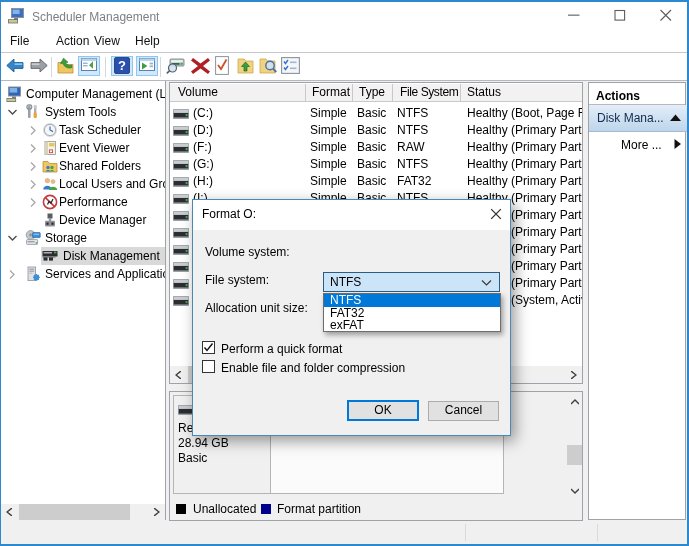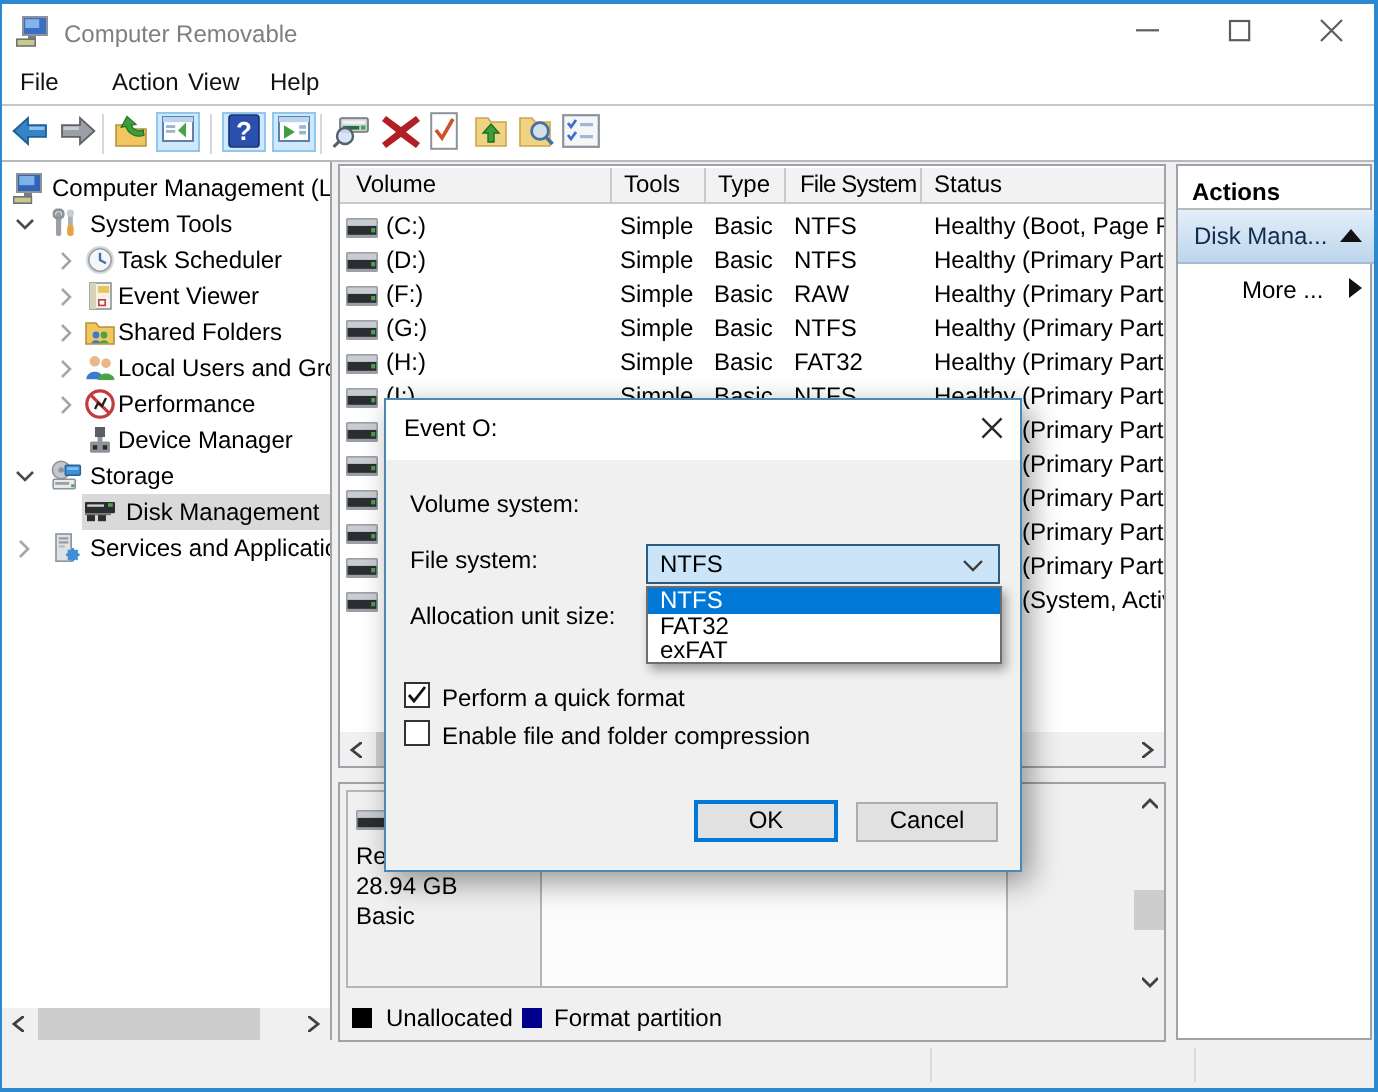--- a/index.html
+++ b/index.html
@@ -41,21 +41,21 @@
   <div class="edge" style="left:0; top:544px; width:689px; height:2px"></div>
 
   <svg class="abs" style="left:8px; top:7px" width="17" height="17" viewBox="0 0 17 17">
     <rect x="3" y="1" width="13" height="10" fill="#8f9399"></rect>
     <rect x="4" y="2" width="11" height="8" fill="#3a6fc4"></rect>
     <rect x="4.6" y="2.6" width="7" height="4.4" fill="#85b4ea"></rect>
     <rect x="6" y="11" width="4" height="2" fill="#7a7d82"></rect>
     <rect x="0" y="12.2" width="10" height="4.2" fill="#6e7175"></rect>
     <rect x="0.8" y="13" width="8.4" height="2.6" fill="#c9c98e"></rect>
   </svg>
-  <div class="abs" style="left:32px; top:10px; font-size:12px; color:#7e7f84">Computer Removable</div>
+  <div class="abs" style="left:32px; top:10px; font-size:12px; color:#7e7f84">Scheduler Management</div>
   <svg class="abs" style="left:566px; top:7px" width="16" height="16" viewBox="0 0 16 16">
     <rect x="2" y="7.6" width="11.5" height="1.1" fill="#5d5d5d"></rect>
   </svg>
   <svg class="abs" style="left:612px; top:7px" width="16" height="16" viewBox="0 0 16 16">
     <rect x="3" y="3.5" width="9.6" height="9.6" fill="none" stroke="#5d5d5d" stroke-width="1.1"></rect>
   </svg>
   <svg class="abs" style="left:658px; top:7px" width="16" height="16" viewBox="0 0 16 16">
     <path d="M2.5 3 L13 13.5 M13 3 L2.5 13.5" stroke="#5d5d5d" stroke-width="1.1"></path>
   </svg>
 
@@ -263,21 +263,21 @@
       <div class="abs" style="left:18px; top:0; width:111px; height:16px; background:#cdcdcd"></div>
       <svg class="abs" style="left:153px; top:4px" width="6" height="8">
         <path d="M0 0 L5 4 L0 8" stroke="#404040" stroke-width="1.4" fill="none"></path>
       </svg>
     </div>
   </div>
 
   <div id="midtop">
     <div class="abs" style="left:0; top:1px; width:412px; height:18px; background:#f2f2f2; border-bottom:1px solid #c9c9c9"></div>
     <div class="hcell" style="left:0; top:1px; width:136px; padding-left:8px">Volume</div>
-    <div class="hcell" style="left:136px; top:1px; width:47px; padding-left:6px">Tools</div>
+    <div class="hcell" style="left:136px; top:1px; width:47px; padding-left:6px">Format</div>
     <div class="hcell" style="left:183px; top:1px; width:40px; padding-left:6px">Type</div>
     <div class="hcell" style="left:223px; top:1px; width:68px; padding-left:7px; letter-spacing:-0.4px">File System</div>
     <div class="hcell" style="left:291px; top:1px; width:121px; padding-left:6px; border-right:none">Status</div>
     <div id="lvrows">
       <div class="vrow" style="left:0; top:21px">
         <svg class="vicon" width="16" height="11" viewBox="0 0 16 11">
           <rect x="0" y="0" width="16" height="10" rx="0.8" fill="#9aa0a6"></rect>
           <rect x="0.8" y="0.8" width="14.4" height="3" fill="#c9cdd1"></rect>
           <rect x="0.8" y="4" width="14.4" height="4.4" fill="#2b2d30"></rect>
           <rect x="12.6" y="5" width="2" height="2.2" fill="#49a347"></rect>
@@ -486,21 +486,21 @@
     </svg>
   </div>
 
   <div id="statusbar">
     <div class="abs" style="left:464px; top:3px; width:1px; height:17px; background:#dadada"></div>
     <div class="abs" style="left:596px; top:3px; width:1px; height:17px; background:#dadada"></div>
   </div>
 
   <div id="dialog">
     <div class="abs" style="left:0; top:0; width:317px; height:30px; background:#fff"></div>
-    <div class="dlabel" style="left:9px; top:7px">Event O:</div>
+    <div class="dlabel" style="left:9px; top:7px">Format O:</div>
     <svg class="abs" style="left:297px; top:8px" width="12" height="12" viewBox="0 0 12 12">
       <path d="M1.2 1.2 L10.8 10.8 M10.8 1.2 L1.2 10.8" stroke="#2a2a2a" stroke-width="1.2"></path>
     </svg>
     <div class="dlabel" style="left:12px; top:45px">Volume system:</div>
     <div class="dlabel" style="left:12px; top:73px">File system:</div>
     <div class="abs" style="left:130px; top:72px; width:177px; height:20px; background:#cce4f7; border:1px solid #2b5d84;
                 line-height:18px; padding-left:6px; font-size:12px">NTFS
       <svg class="abs" style="left:157px; top:6px" width="11" height="8" viewBox="0 0 11 8">
         <path d="M1 1.5 L5.5 6 L10 1.5" stroke="#3a3a3a" stroke-width="1.2" fill="none"></path>
       </svg>

